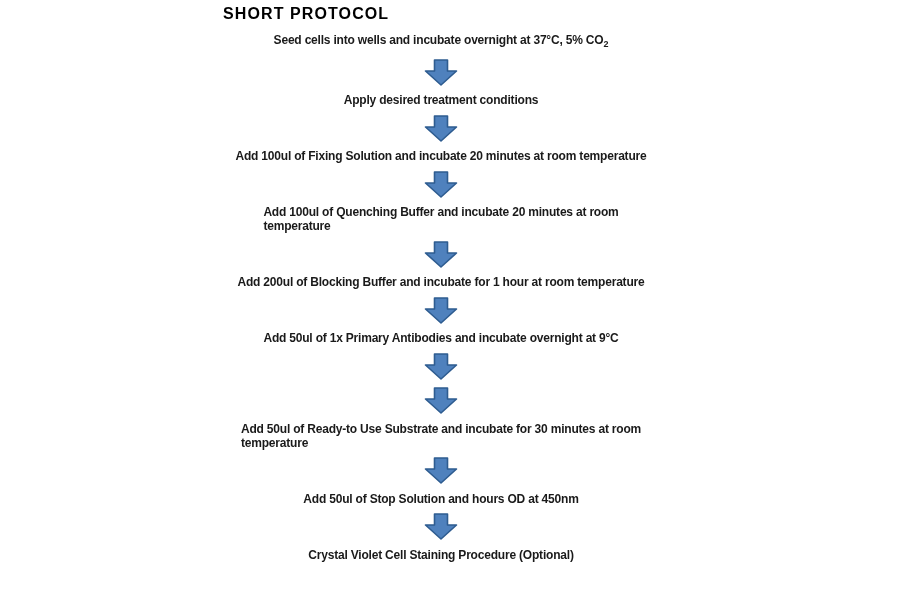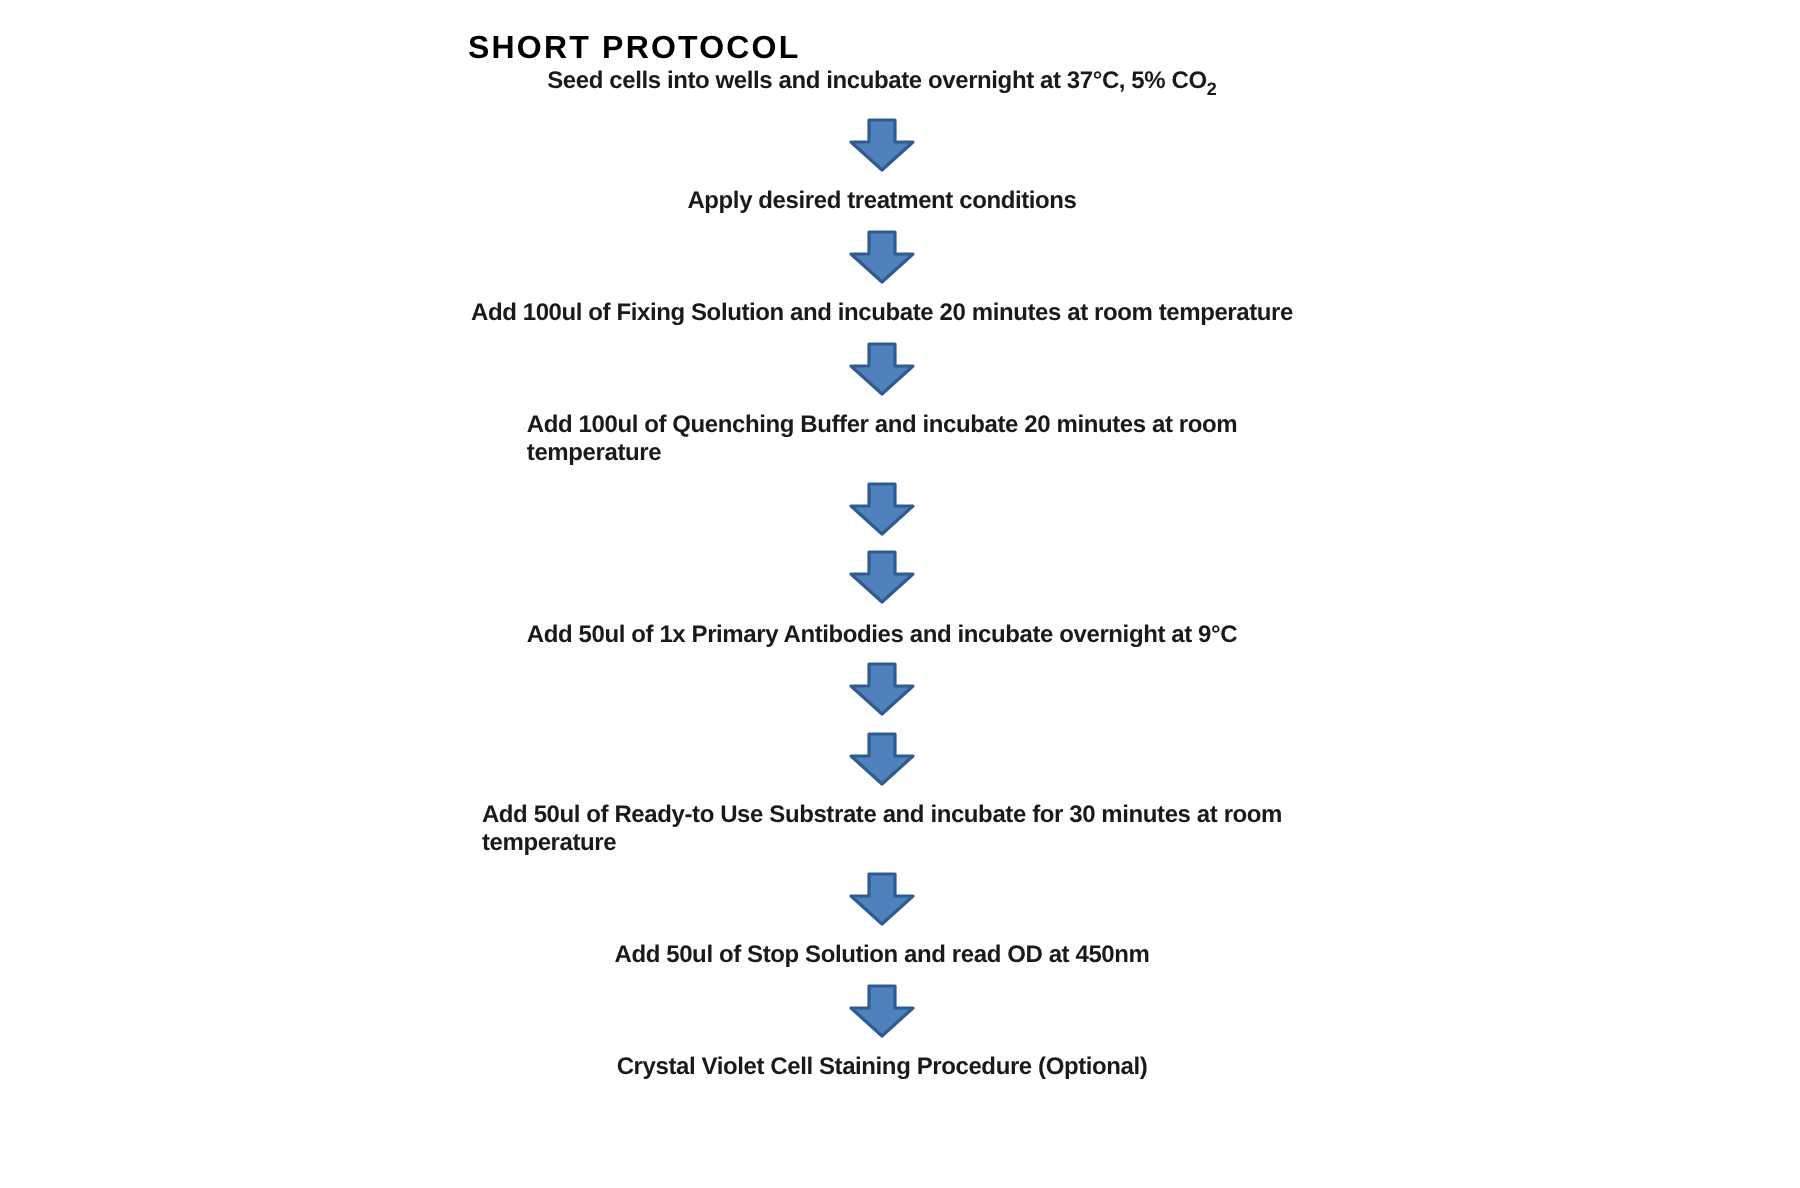--- a/index.html
+++ b/index.html
@@ -11,21 +11,21 @@
     height: 594px;
     background: #ffffff;
     position: relative;
     overflow: hidden;
     font-family: "Liberation Sans", sans-serif;
   }
   .title {
     position: absolute;
     top: 1px;
     left: 219px;
-    margin: 15px;
+    margin: 4px;
     font-size: 16px;
     font-weight: bold;
     letter-spacing: 1.1px;
     color: #000000;
     white-space: nowrap;
   }
   .flow {
     position: absolute;
     top: 33px;
     left: 0;
@@ -70,33 +70,34 @@
     <path d="M10.5 1 H23.5 V12 H32.5 L17 26 L1.5 12 H10.5 Z" stroke-width="1.6" stroke-linejoin="round" fill="#4F81BD" stroke="#2E5C90"></path>
   </svg>
       <div class="step">Add 100ul of Fixing Solution and incubate 20 minutes at room temperature</div>
       <svg class="arrow" viewBox="0 0 34 27" xmlns="http://www.w3.org/2000/svg" aria-hidden="true">
     <path d="M10.5 1 H23.5 V12 H32.5 L17 26 L1.5 12 H10.5 Z" stroke-width="1.6" stroke-linejoin="round" fill="#4F81BD" stroke="#2E5C90"></path>
   </svg>
       <div class="step">Add 100ul of Quenching Buffer and incubate 20 minutes at room<br>temperature</div>
       <svg class="arrow" viewBox="0 0 34 27" xmlns="http://www.w3.org/2000/svg" aria-hidden="true">
     <path d="M10.5 1 H23.5 V12 H32.5 L17 26 L1.5 12 H10.5 Z" stroke-width="1.6" stroke-linejoin="round" fill="#4F81BD" stroke="#2E5C90"></path>
   </svg>
+      <div class="step">Add 200ul of Blocking Buffer and incubate for 1 hour at room temperature</div>
       <svg class="arrow" viewBox="0 0 34 27" xmlns="http://www.w3.org/2000/svg" aria-hidden="true">
     <path d="M10.5 1 H23.5 V12 H32.5 L17 26 L1.5 12 H10.5 Z" stroke-width="1.6" stroke-linejoin="round" fill="#4F81BD" stroke="#2E5C90"></path>
   </svg>
       <div class="step">Add 50ul of 1x Primary Antibodies and incubate overnight at 9°C</div>
       <svg class="arrow" viewBox="0 0 34 27" xmlns="http://www.w3.org/2000/svg" aria-hidden="true">
     <path d="M10.5 1 H23.5 V12 H32.5 L17 26 L1.5 12 H10.5 Z" stroke-width="1.6" stroke-linejoin="round" fill="#4F81BD" stroke="#2E5C90"></path>
   </svg>
       <svg class="arrow" viewBox="0 0 34 27" xmlns="http://www.w3.org/2000/svg" aria-hidden="true">
     <path d="M10.5 1 H23.5 V12 H32.5 L17 26 L1.5 12 H10.5 Z" stroke-width="1.6" stroke-linejoin="round" fill="#4F81BD" stroke="#2E5C90"></path>
   </svg>
       <div class="step">Add 50ul of Ready-to Use Substrate and incubate for 30 minutes at room<br>temperature</div>
       <svg class="arrow" viewBox="0 0 34 27" xmlns="http://www.w3.org/2000/svg" aria-hidden="true">
     <path d="M10.5 1 H23.5 V12 H32.5 L17 26 L1.5 12 H10.5 Z" stroke-width="1.6" stroke-linejoin="round" fill="#4F81BD" stroke="#2E5C90"></path>
   </svg>
-      <div class="step">Add 50ul of Stop Solution and read OD at 450nm</div>
+      <div class="step">Add 50ul of Stop Solution and hours OD at 450nm</div>
       <svg class="arrow" viewBox="0 0 34 27" xmlns="http://www.w3.org/2000/svg" aria-hidden="true">
     <path d="M10.5 1 H23.5 V12 H32.5 L17 26 L1.5 12 H10.5 Z" stroke-width="1.6" stroke-linejoin="round" fill="#4F81BD" stroke="#2E5C90"></path>
   </svg>
       <div class="step">Crystal Violet Cell Staining Procedure (Optional)</div>
     </div>
 </div>
 
 </body></html>

